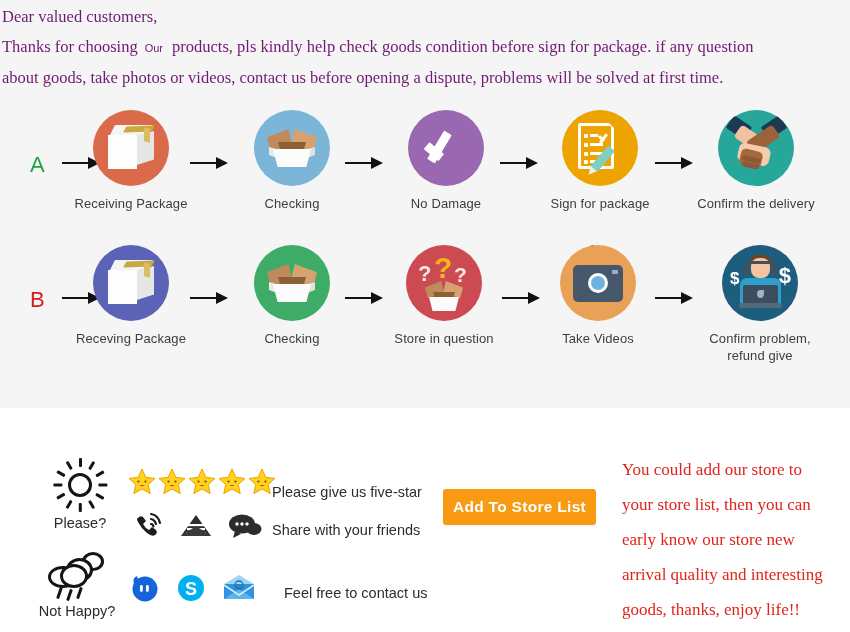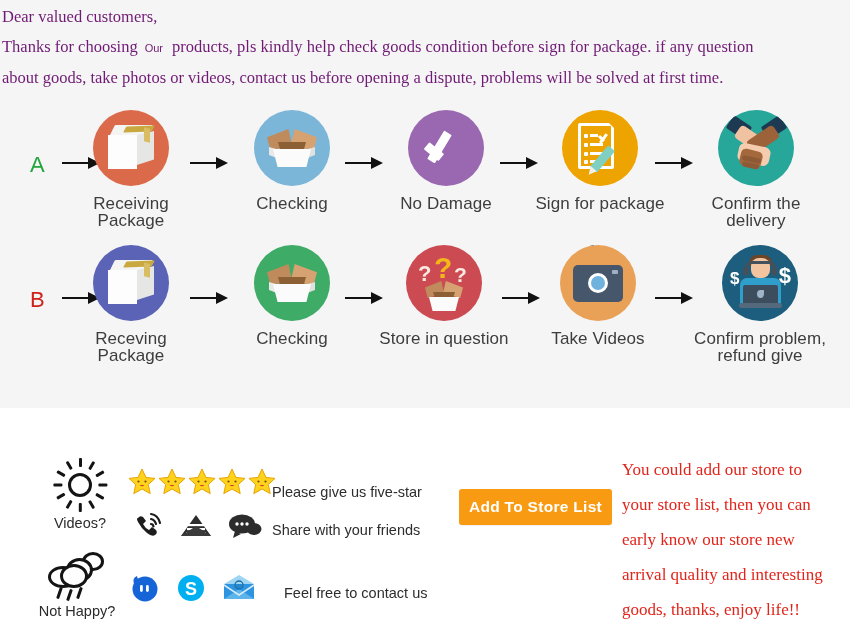--- a/index.html
+++ b/index.html
@@ -59,21 +59,21 @@
     border-left:12px solid #111;
   }
 
   .node{position:absolute;top:0;width:140px;text-align:center;}
   .circ{
     width:76px;height:76px;border-radius:50%;
     margin:0 auto;position:relative;overflow:hidden;
   }
   .node .cap{
     margin-top:9px;
-    font-size:17px;color:#3d3d3d;
+    font-size:13px;color:#3d3d3d;
     font-family:"Liberation Sans",sans-serif;
     line-height:17px;
     letter-spacing:.1px;
   }
 
   
   .closed-box{position:absolute;left:50%;top:50%;transform:translate(-50%,-50%);width:46px;height:46px;}
   .cb-top{position:absolute;left:4px;top:0;width:38px;height:12px;background:#f4f4f2;
           transform:skewX(-26deg);border-radius:1px;}
   .cb-front{position:absolute;left:0;top:10px;width:29px;height:34px;background:#fdfdfd;}
@@ -200,21 +200,20 @@
     position:absolute;left:443px;top:489px;
     width:153px;height:36px;
     background:#f89a12;
     border:none;border-radius:3px;
     color:#fff;font-size:15.5px;font-weight:700;
     font-family:"Liberation Sans",sans-serif;
     letter-spacing:.3px;
     cursor:pointer;
     display:flex;align-items:center;justify-content:center;
     box-shadow:0 1px 0 rgba(0,0,0,.06);
-    margin-left:16px;
   }
 
   .promo{
     position:absolute;left:622px;top:452px;width:230px;
     color:#e1251b;
     font-family:"Liberation Serif",serif;
     font-size:17px;line-height:35px;
   }
   .promo div{white-space:nowrap;}
 </style>
@@ -452,21 +451,21 @@
         <i class="ray" style="transform:rotate(90deg)"></i>
         <i class="ray" style="transform:rotate(120deg)"></i>
         <i class="ray" style="transform:rotate(150deg)"></i>
         <i class="ray" style="transform:rotate(180deg)"></i>
         <i class="ray" style="transform:rotate(210deg)"></i>
         <i class="ray" style="transform:rotate(240deg)"></i>
         <i class="ray" style="transform:rotate(270deg)"></i>
         <i class="ray" style="transform:rotate(300deg)"></i>
         <i class="ray" style="transform:rotate(330deg)"></i>
       </div>
-      <div class="cap">Videos?</div>
+      <div class="cap">Please?</div>
     </div>
 
     <div class="mood sad">
       <div class="cloud">
         <i class="cl cl1"></i>
           <i class="cl cl3"></i>
           <i class="cl cl2"></i>
           <i class="cl cl4"></i>
         <i class="rain" style="left:12px;top:37px"></i>
         <i class="rain" style="left:22px;top:39px"></i>

